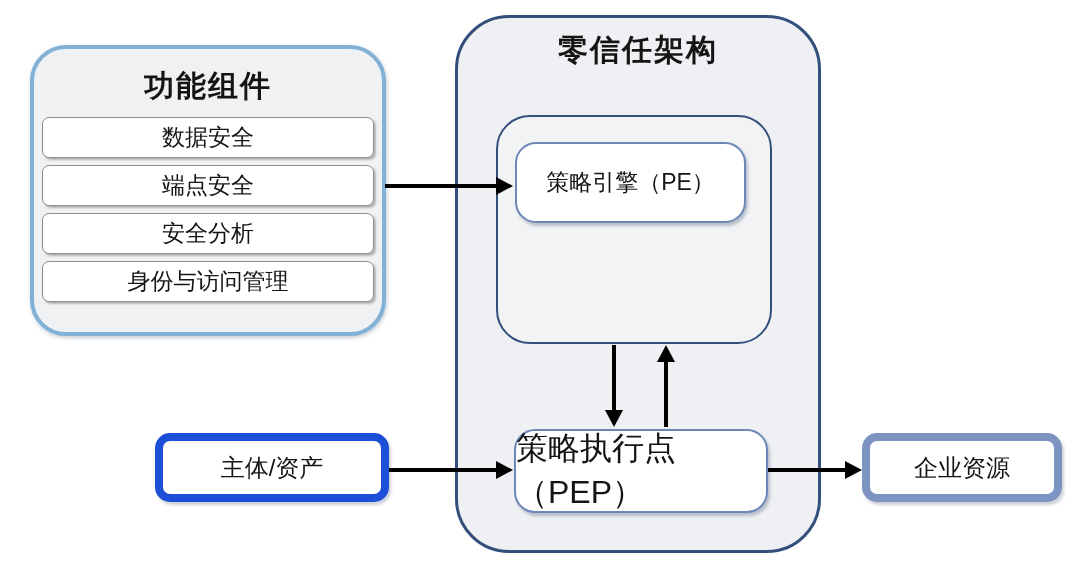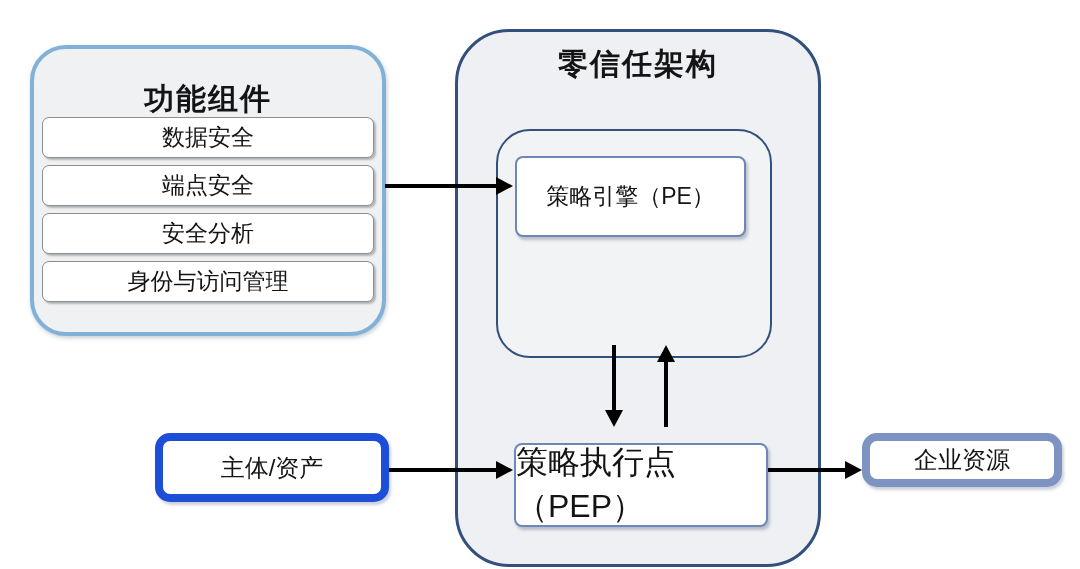--- a/index.html
+++ b/index.html
@@ -11,61 +11,61 @@
   }
 
   
   .func-panel {
     position:absolute; left:30px; top:45px; width:356px; height:291px;
     background:#eff1f3; border:4px solid #82b1d8; border-radius:36px;
     box-shadow:1px 2px 4px rgba(90,110,130,.35);
   }
   .func-title {
     text-align:center; font-weight:bold; font-size:30px; letter-spacing:2px;
-    margin-top:30px;
+    margin-top:17px;
   }
   .func-items { position:absolute; left:8px; right:8px; top:61px; }
   .func-item {
     height:41px; margin-top:7px; background:#ffffff;
     border:1px solid #8b8f93; border-radius:7px;
     box-shadow:2px 2px 2px rgba(70,70,70,.35);
     display:flex; align-items:center; justify-content:center;
     font-size:23px;
   }
 
   
   .core-panel {
-    position:absolute; left:455px; top:29px; width:366px; height:538px;
+    position:absolute; left:455px; top:15px; width:366px; height:538px;
     background:#eef0f3; border:3px solid #33507c; border-radius:54px;
   }
   .core-title {
     text-align:center; font-weight:bold; font-size:30px; line-height:38px;
     margin-top:13px; letter-spacing:2px;
   }
   .policy-group {
     position:absolute; left:38px; top:97px; width:276px; height:229px;
     background:#f1f3f5; border:2px solid #33507c; border-radius:34px;
   }
   .node {
     position:absolute; background:#ffffff; border:2px solid #6c87b8;
-    border-radius:8px; display:flex; align-items:center; justify-content:center;
+    border-radius:21px; display:flex; align-items:center; justify-content:center;
     font-size:23px; box-shadow:2px 3px 3px rgba(80,95,120,.35);
   }
   .pe-node  { left:17px; top:25px;  width:231px; height:81px; }
   .pa-node  { left:17px; top:109px; width:231px; height:81px; }
   .pep-node { left:56px; top:411px; width:254px; height:84px; font-size:32px; }
 
   
   .side-node {
     position:absolute; background:#ffffff; border:8px solid #1d4ed8;
     border-radius:15px; display:flex; align-items:center; justify-content:center;
     font-size:24px; box-shadow:2px 3px 3px rgba(90,100,130,.3);
   }
   .subject-node  { left:155px; top:433px; width:234px; height:69px; }
-  .resource-node { left:862px; top:433px; width:200px; height:54px; border-color:#7d93c2; }
+  .resource-node { left:862px; top:433px; width:200px; height:69px; border-color:#7d93c2; }
 
   
   .arrow { position:absolute; }
   .shaft-h { position:absolute; height:4px; background:#000; top:7px; left:0; }
   .shaft-v { position:absolute; width:4px;  background:#000; left:7px; }
   .head-right {
     position:absolute; top:0; width:0; height:0;
     border-left:17px solid #000; border-top:9px solid transparent; border-bottom:9px solid transparent;
   }
   .head-down {

